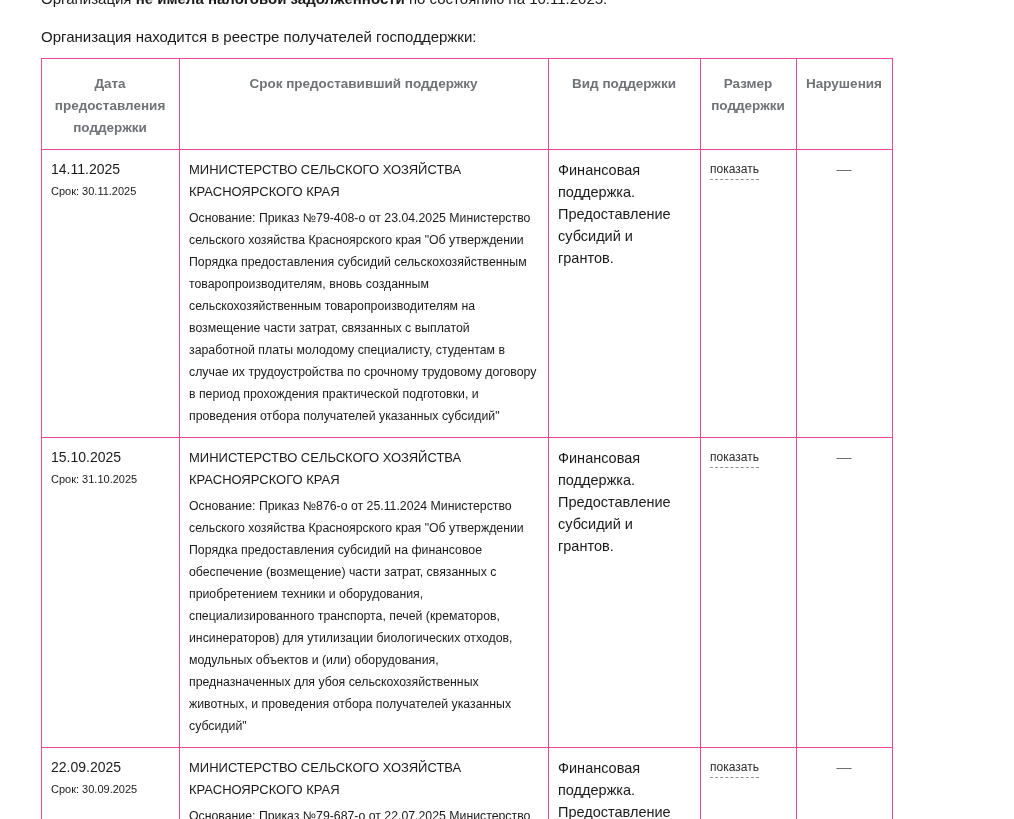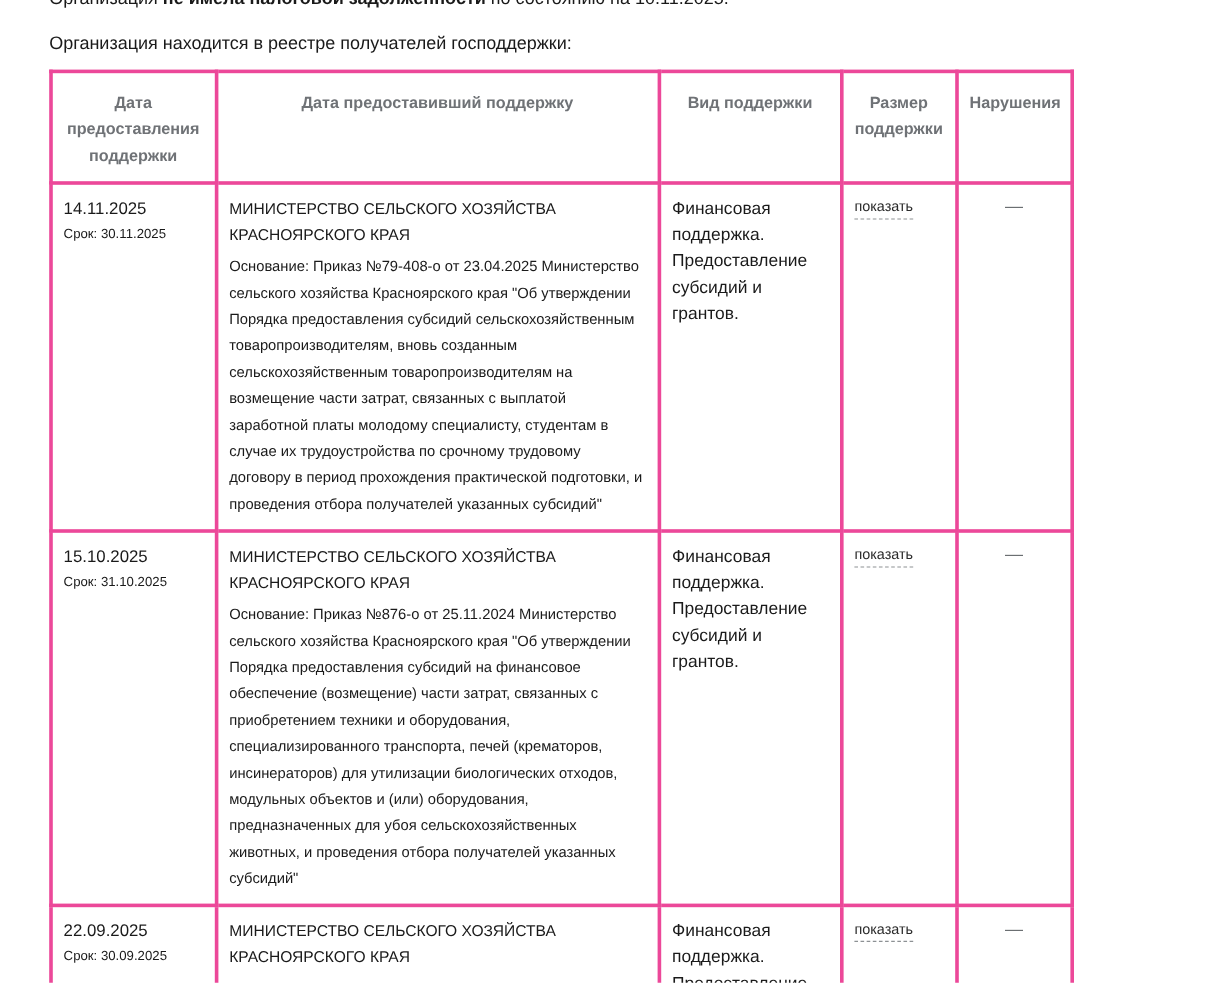--- a/index.html
+++ b/index.html
@@ -52,21 +52,21 @@
     width: 851px;
   }
   table.support-table {
     border-collapse: collapse;
     width: 851px;
     table-layout: fixed;
     background: #fff;
   }
   table.support-table th,
   table.support-table td {
-    border: 3px solid #ec4899;
+    border: 1px solid #ec4899;
     vertical-align: top;
     padding: 9px 10px 10px 9px;
     box-sizing: border-box;
   }
 
   
   col.c-date  { width: 138px; }
   col.c-org   { width: 369px; }
   col.c-kind  { width: 152px; }
   col.c-size  { width: 96px;  }
@@ -163,21 +163,21 @@
       <colgroup>
         <col class="c-date">
           <col class="c-org">
           <col class="c-kind">
           <col class="c-size">
           <col class="c-viol">
       </colgroup>
       <thead>
         <tr>
           <th>Дата предоставления поддержки</th>
-          <th>Дата предоставивший поддержку</th>
+          <th>Срок предоставивший поддержку</th>
           <th>Вид поддержки</th>
           <th>Размер поддержки</th>
           <th>Нарушения</th>
         </tr>
       </thead>
       <tbody>
 
         <tr>
           <td class="cell-date">
             <span class="date-main">14.11.2025</span>

